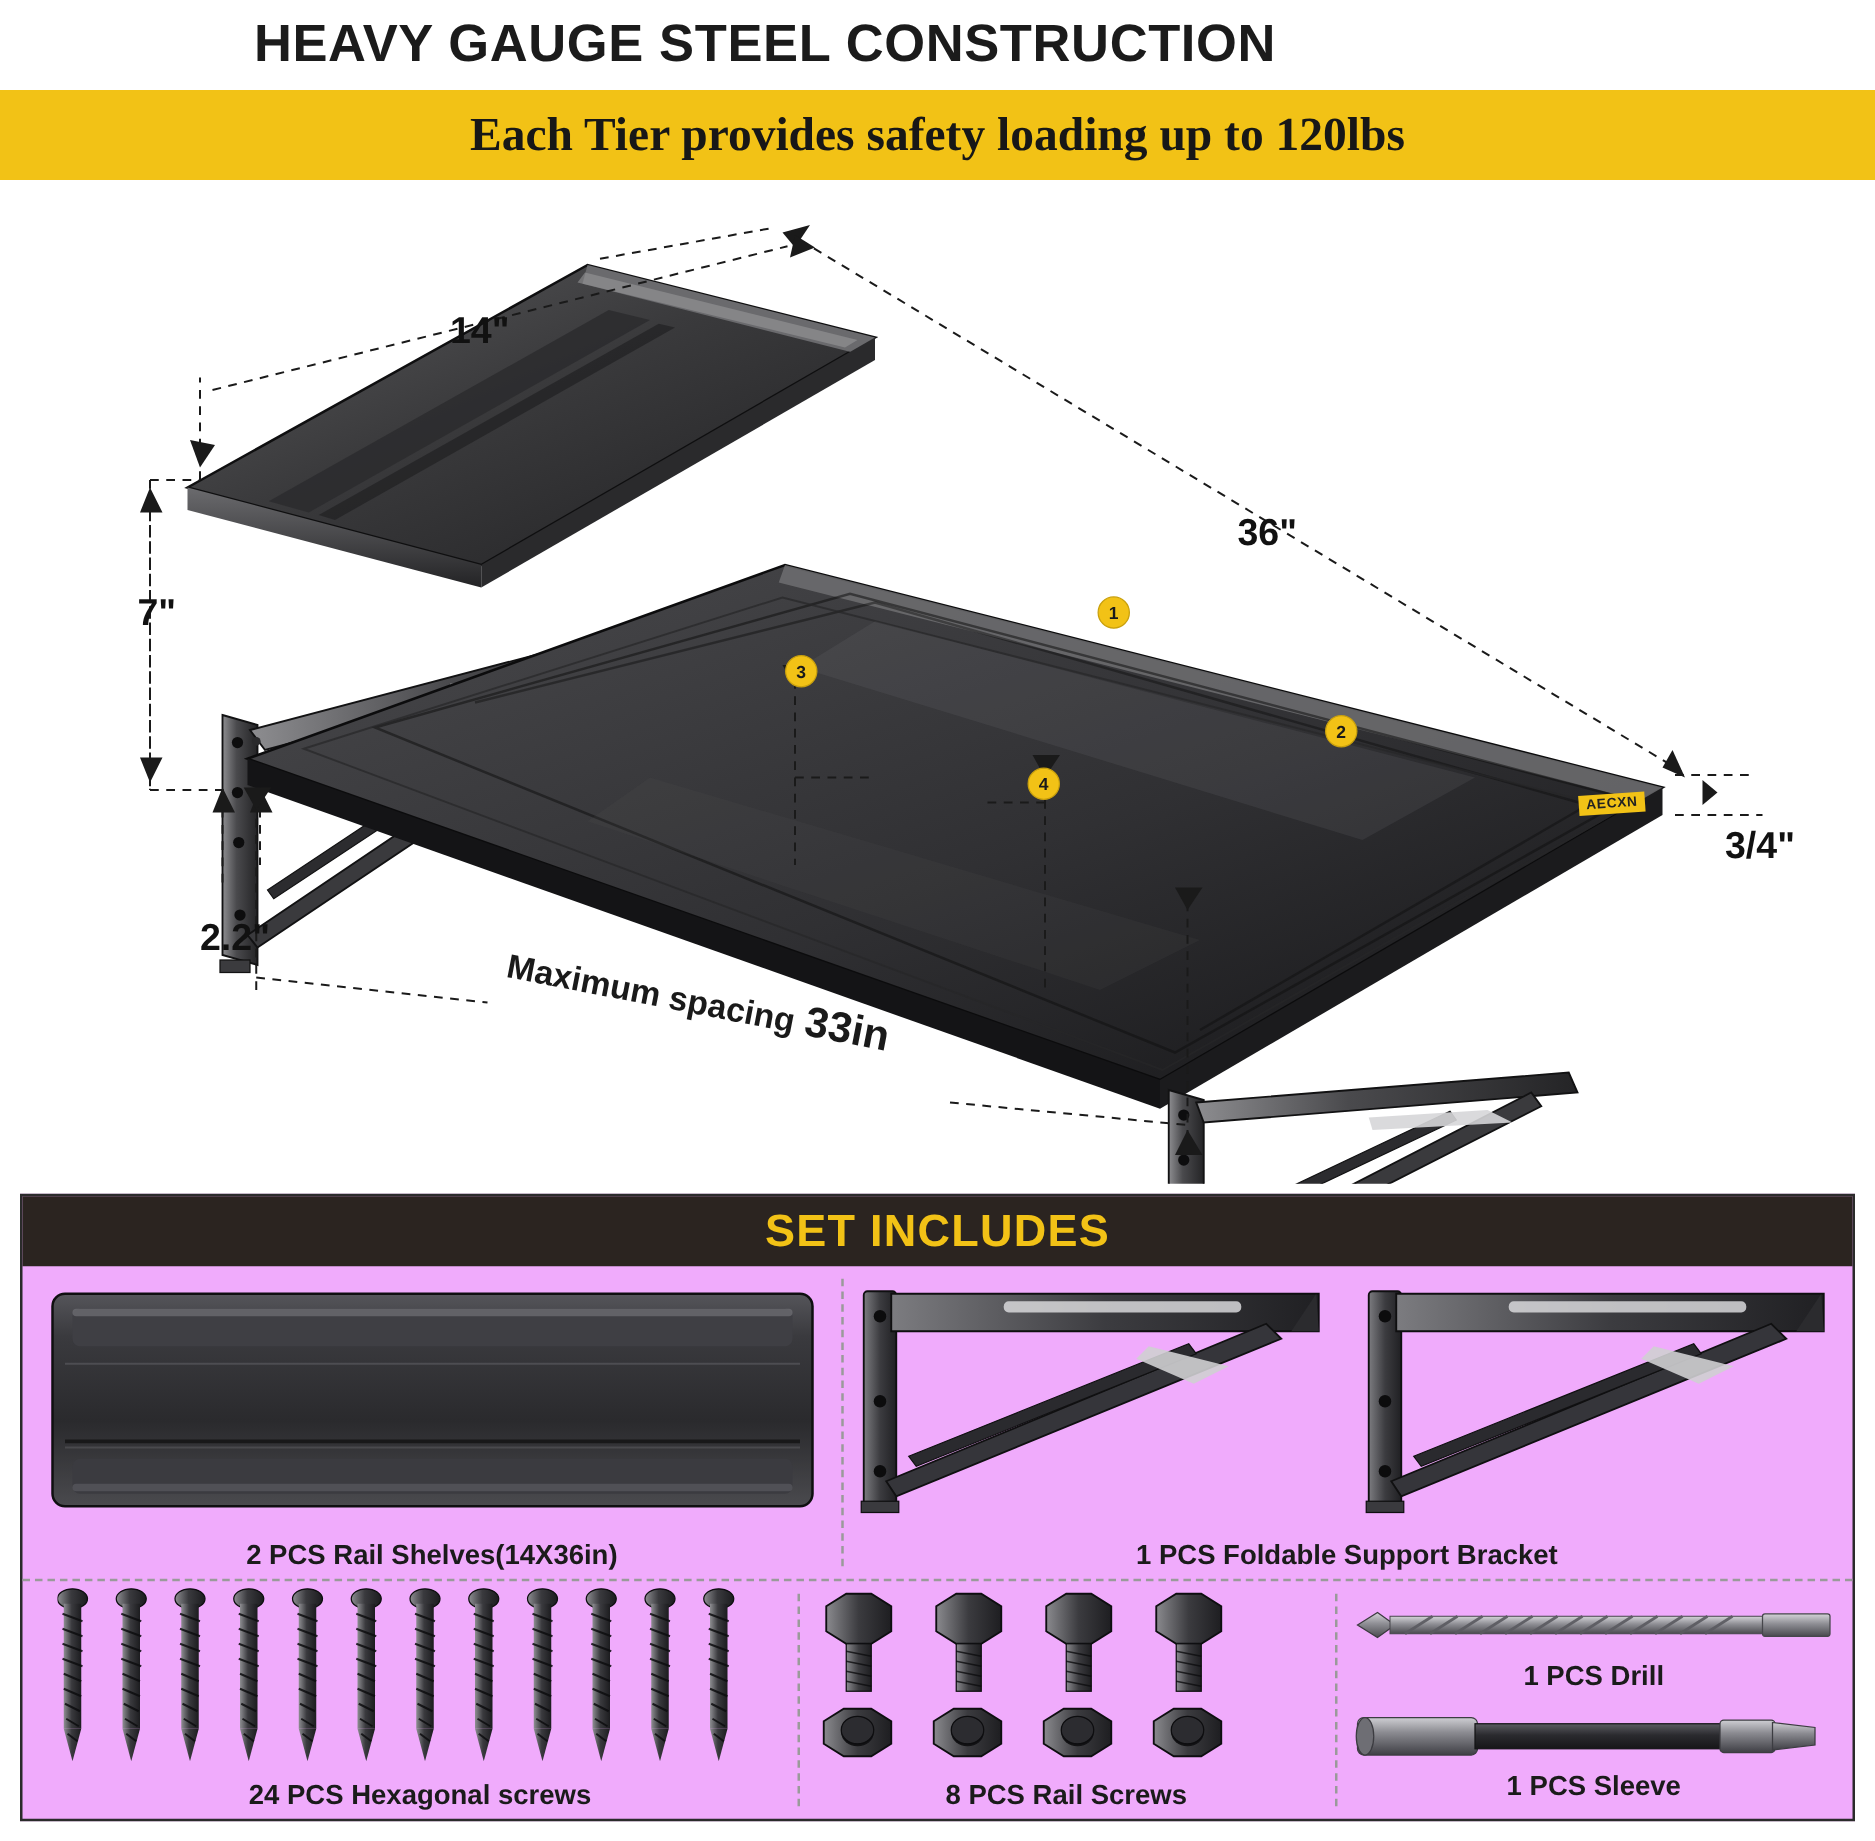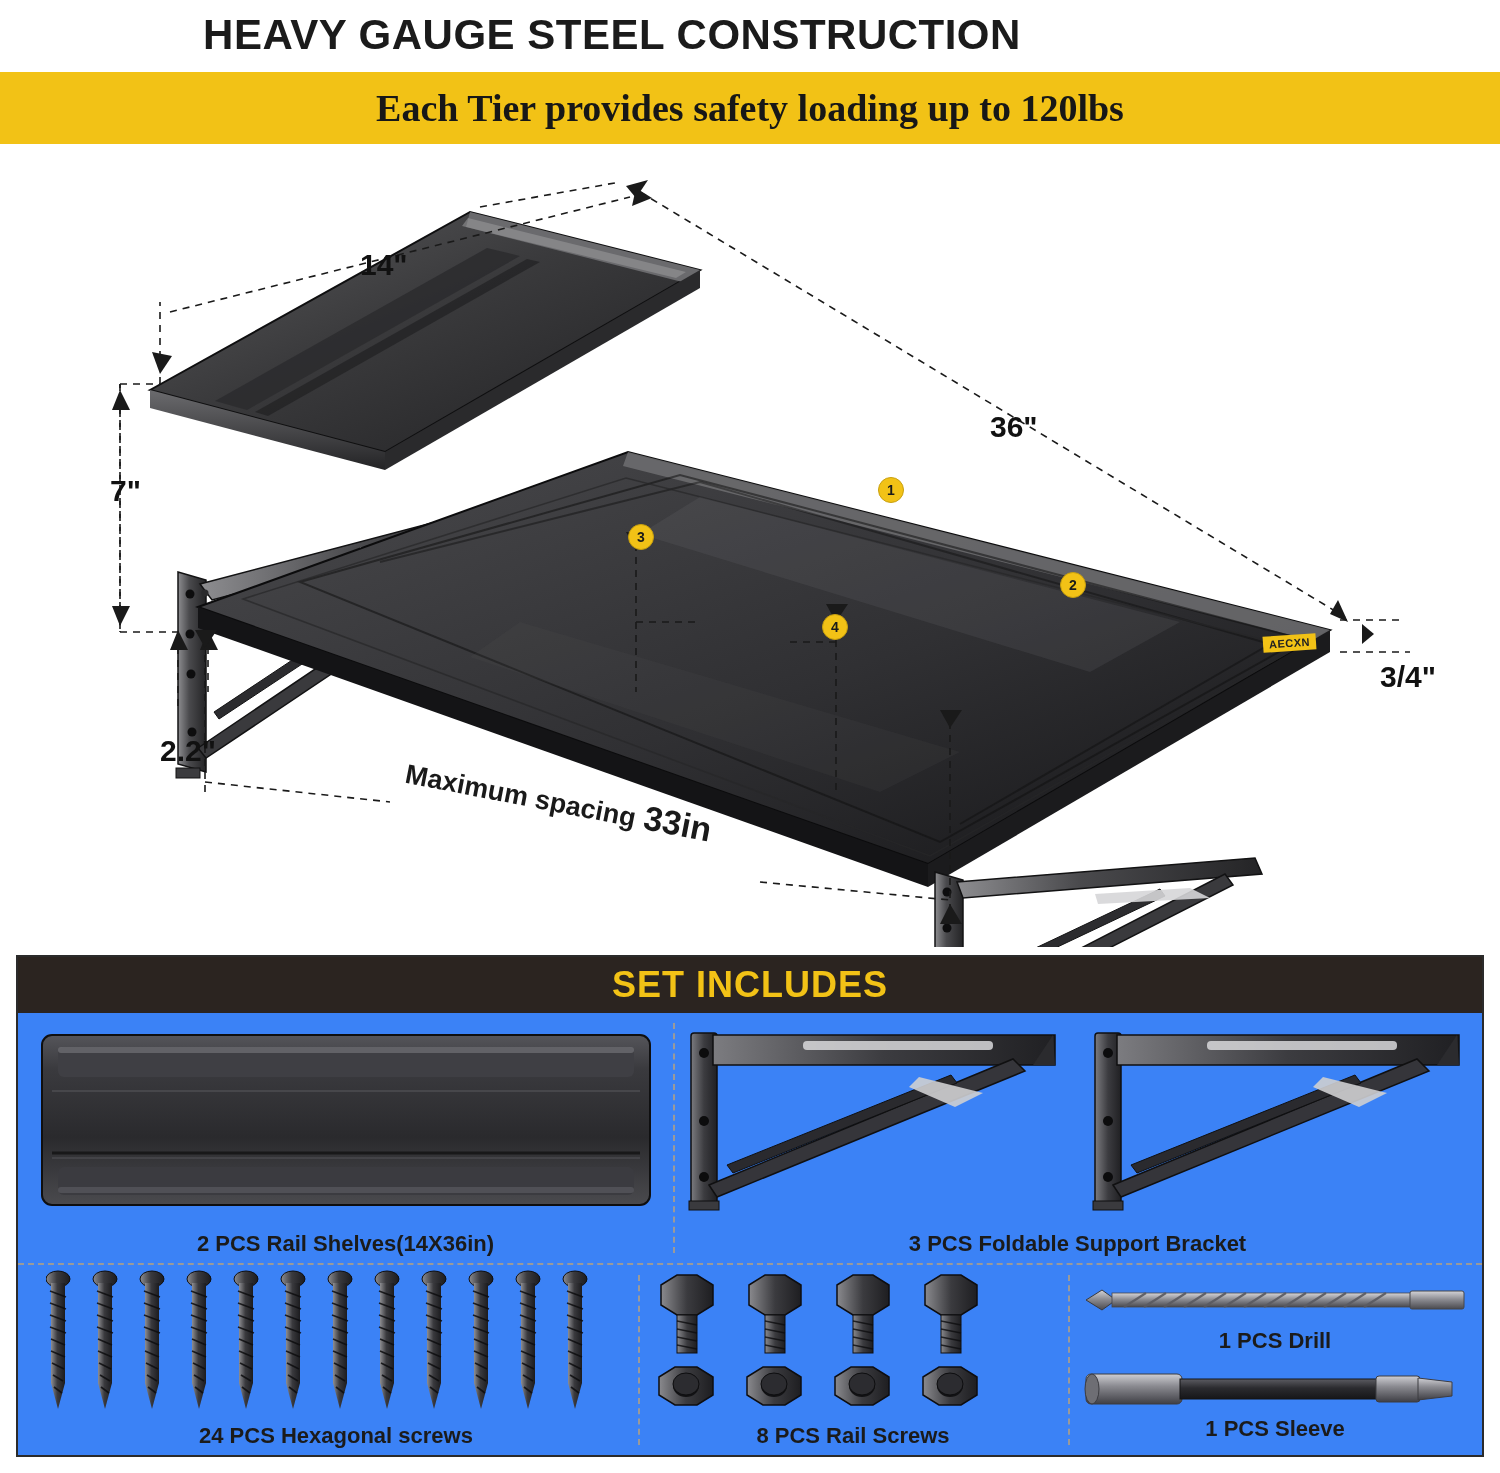--- a/index.html
+++ b/index.html
@@ -82,21 +82,21 @@
     font-size: 22px; font-weight: bold; line-height: 1.05;
     color: #111;
   }
   .multi-label .big { font-size: 30px; }
 
   
   .set-panel {
     position: absolute;
     left: 16px; top: 955px; width: 1468px; height: 502px;
     border: 2px solid #2b2b2b;
-    background: #3b82f6;
+    background: #f0abfc;
   }
   .set-header {
     height: 56px; width: 100%;
     background: #2b2420;
     display: flex; align-items: center; justify-content: center;
   }
   .set-header-text {
     color: #f2c216; font-size: 36px; font-weight: bold; letter-spacing: 1px;
   }
   .set-row {
@@ -362,21 +362,21 @@
             <path d="M26,160 L330,34 L342,46 L34,172 Z" fill="#35353a" stroke="#101011" stroke-width="1.5"></path>
             <path d="M44,140 L268,50 L274,58 L50,148 Z" fill="#2a2a2e" stroke="#101011" stroke-width="1"></path>
             <path d="M236,52 L300,68 L272,82 L226,62 Z" fill="#cfcfd2" opacity="0.9"></path>
             <circle cx="21" cy="28" r="5" fill="#0c0c0d"></circle>
             <circle cx="21" cy="96" r="5" fill="#0c0c0d"></circle>
             <circle cx="21" cy="152" r="5" fill="#0c0c0d"></circle>
             <rect x="6" y="176" width="30" height="9" fill="#3a3a3e" stroke="#0f0f10"></rect>
           </g>
         </svg>
       </div>
-      <div class="cell-caption">3 PCS Foldable Support Bracket</div>
+      <div class="cell-caption">1 PCS Foldable Support Bracket</div>
     </div>
   </div>
 
   <div class="set-row bottom">
     <div class="set-cell" style="width:620px;padding-left:16px;">
       <div class="art">
         <svg width="580" height="150" viewBox="0 0 580 150">
           <defs>
             <linearGradient id="scG" x1="0" y1="0" x2="1" y2="0">
               <stop offset="0%" stop-color="#8e8e92"></stop>

